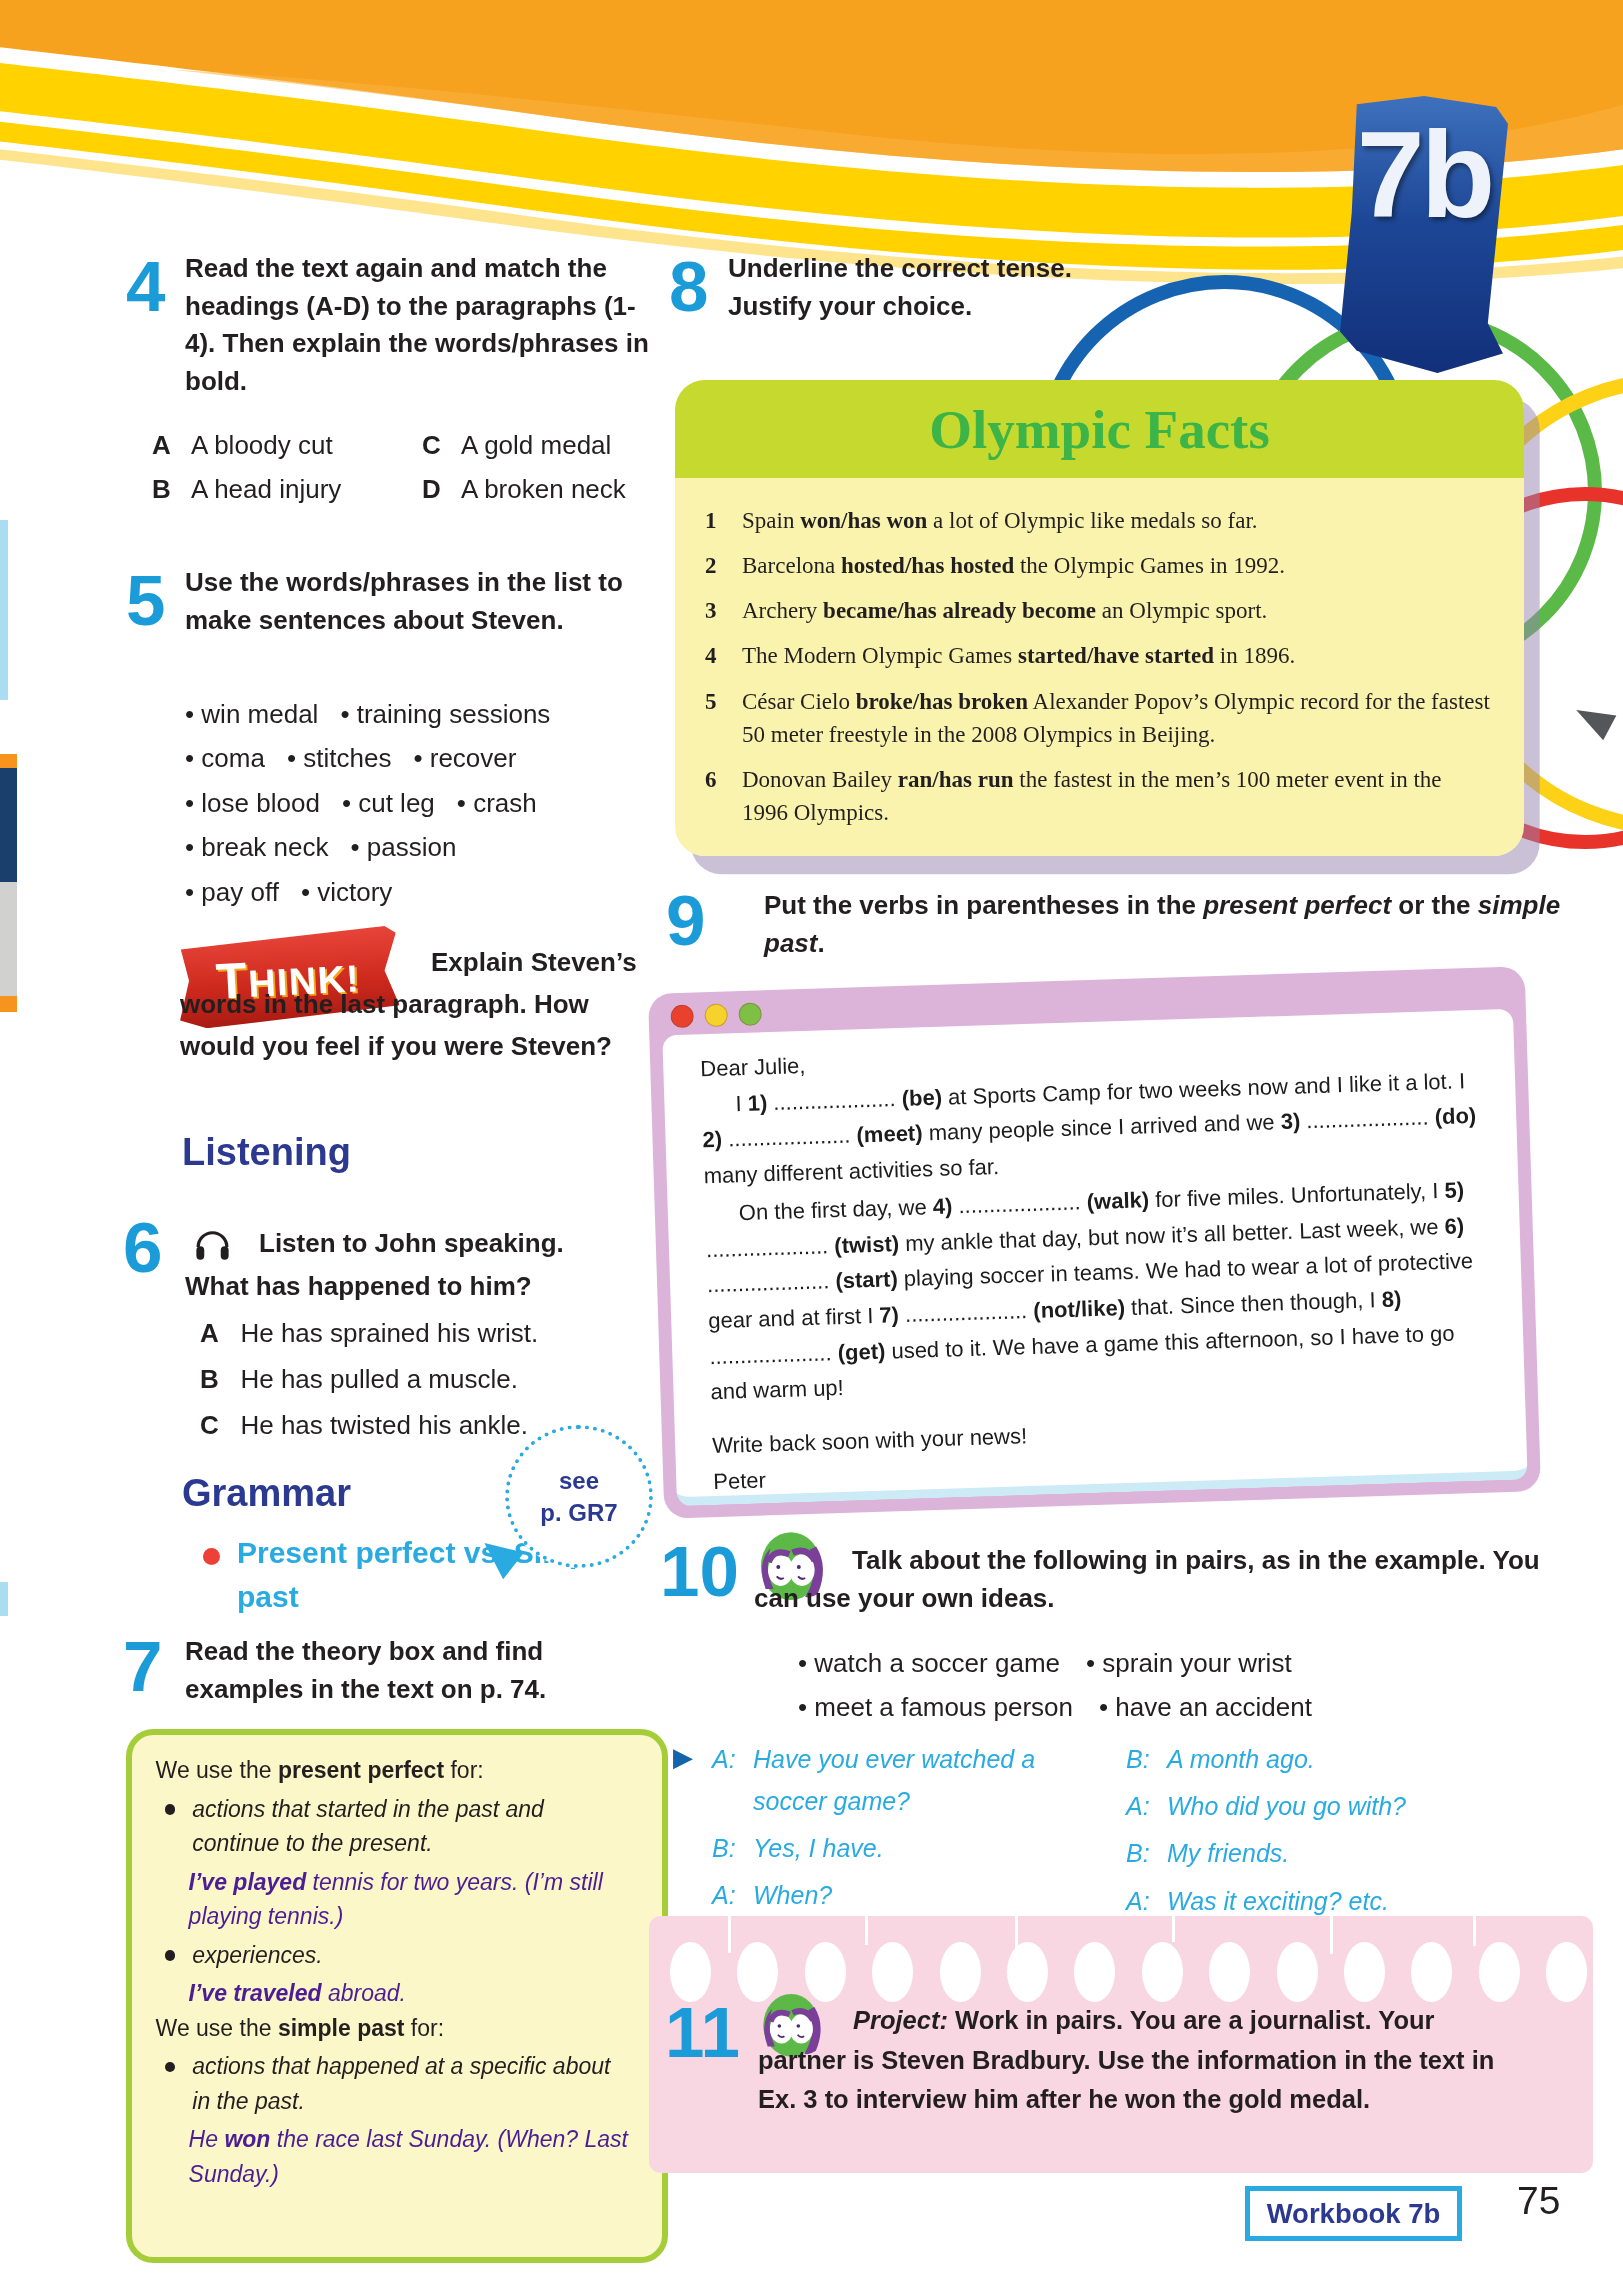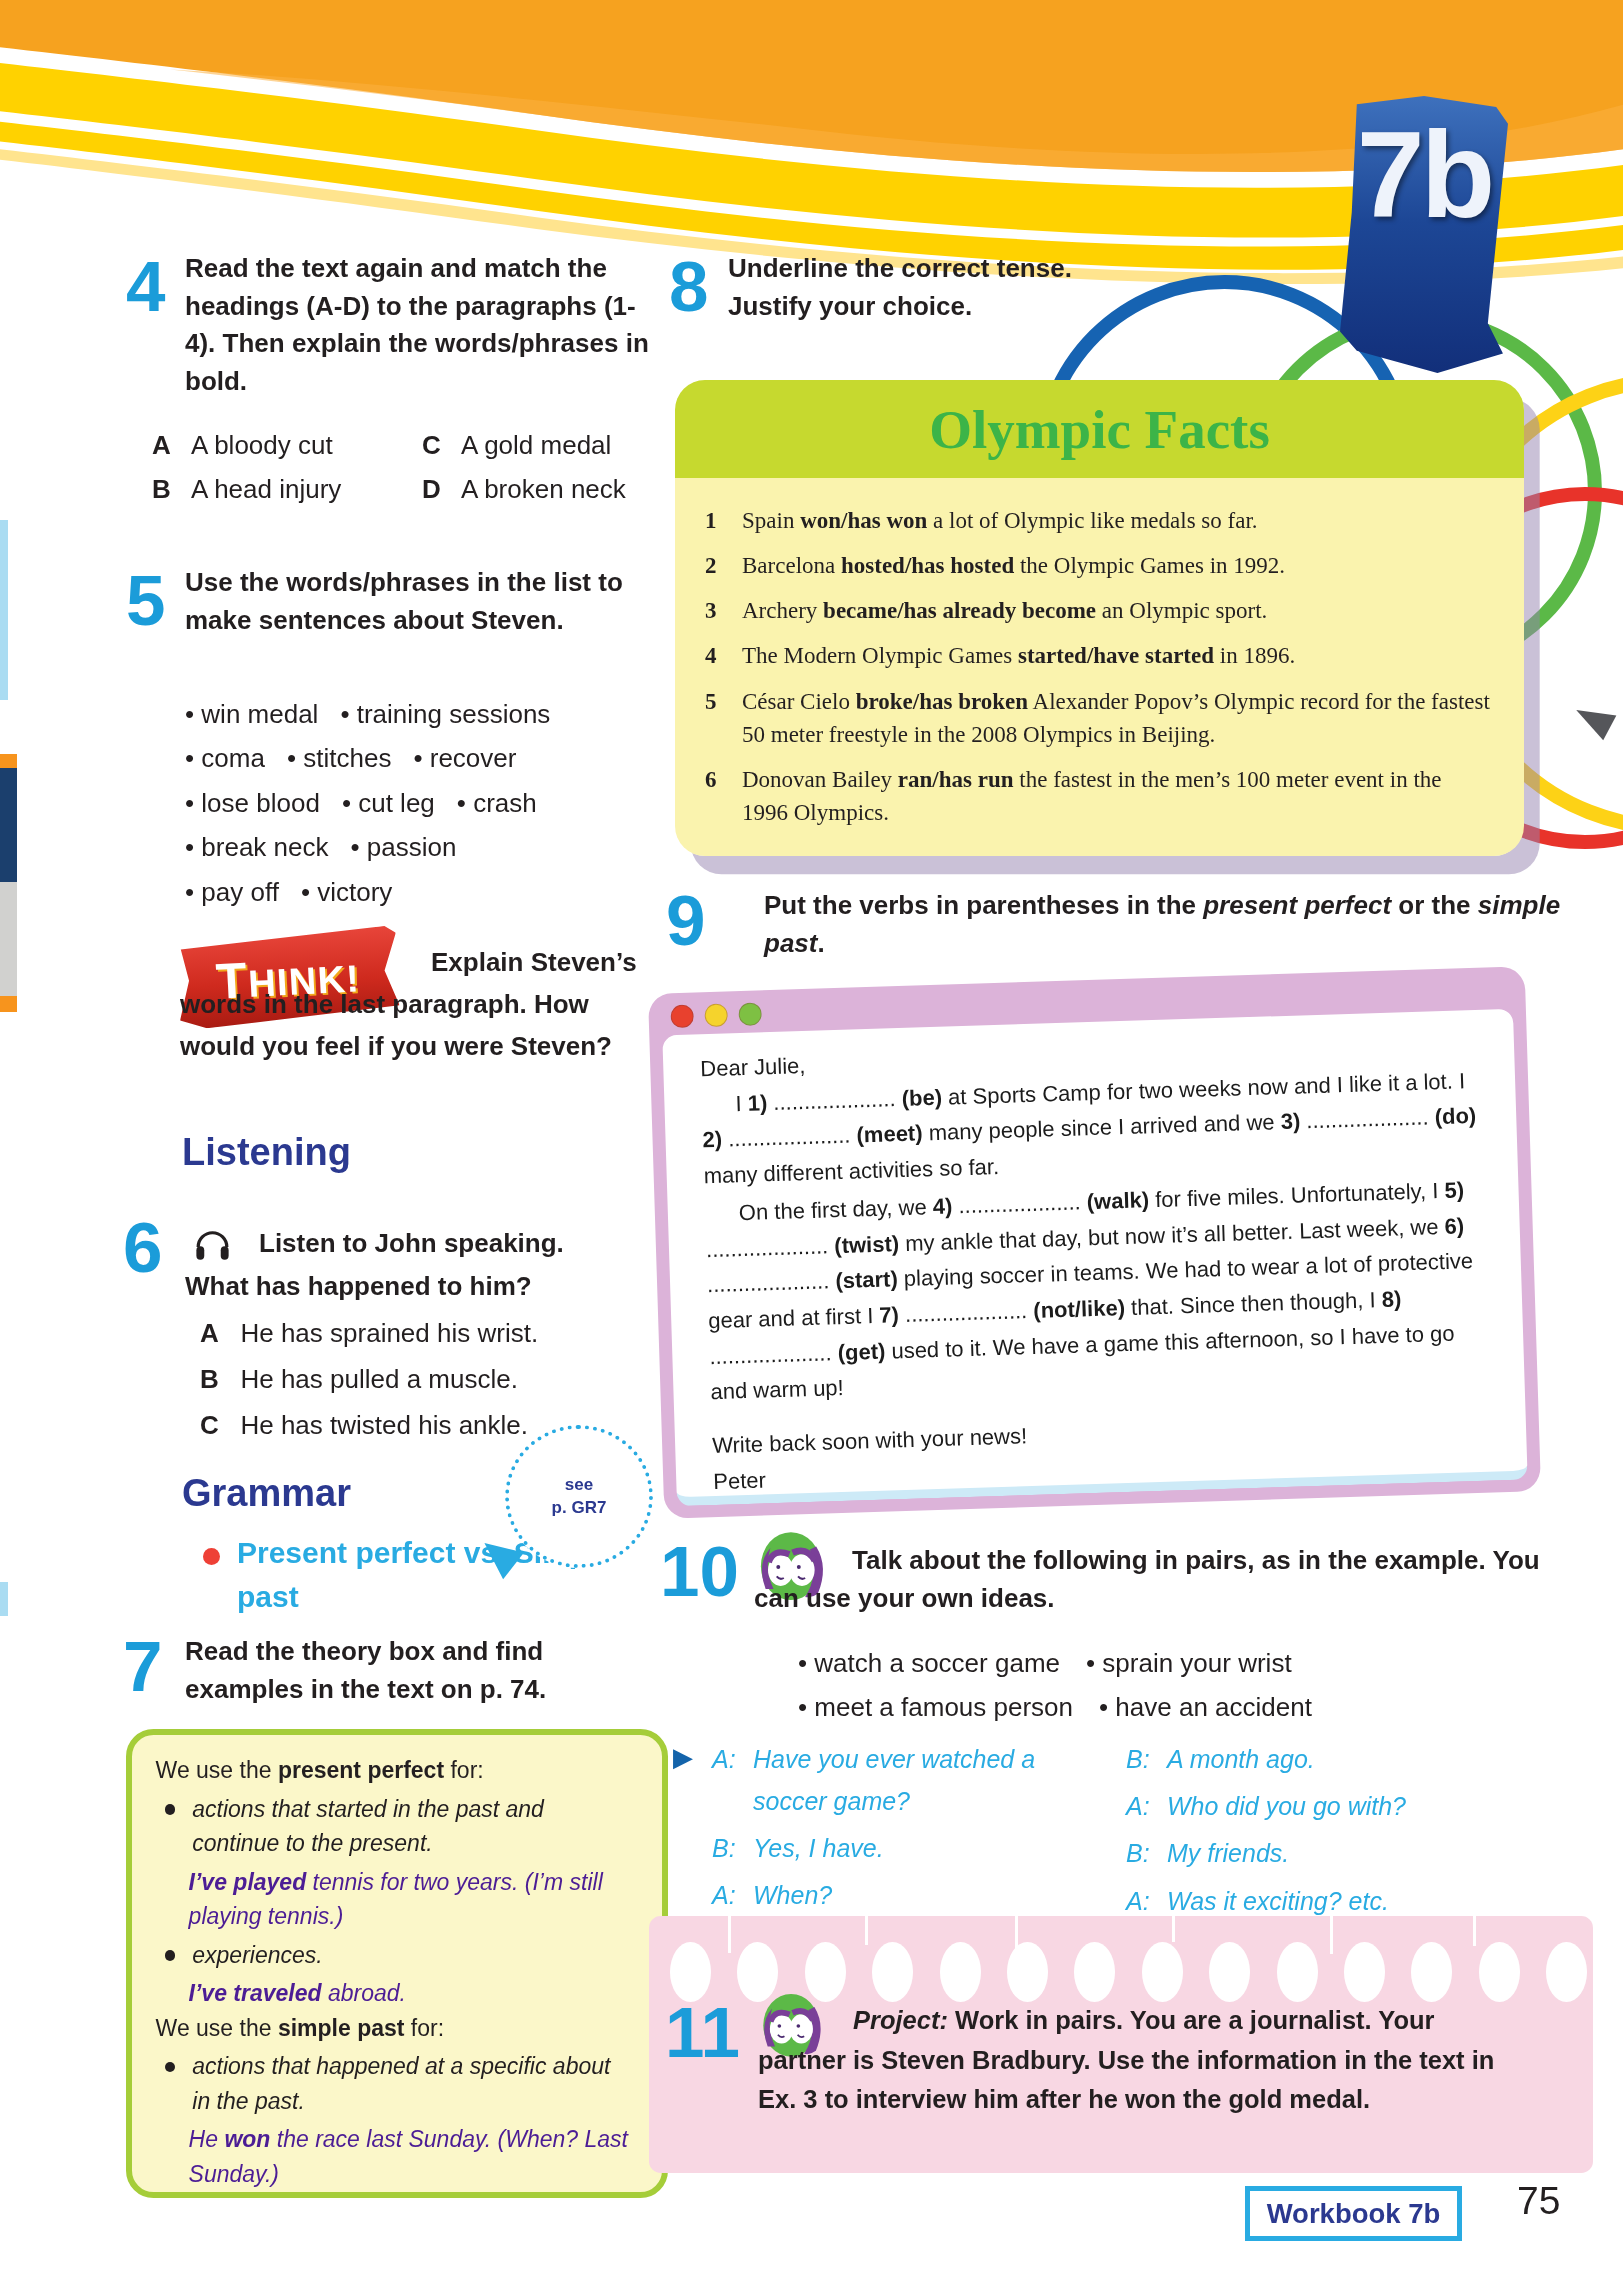--- a/index.html
+++ b/index.html
@@ -23,21 +23,21 @@
   
   .ribbon{position:absolute;left:178px;top:931px;width:220px;height:93px;
           background:linear-gradient(180deg,#e8453a 0%,#cf2a1e 55%,#a91b12 100%);
           transform:rotate(-3deg);
           clip-path:polygon(2% 14%, 95% 0, 100% 8%, 94% 48%, 100% 86%, 12% 100%, 0 90%, 5% 48%);
           display:flex;align-items:center;justify-content:center;}
   .ribbon-text{display:block;color:#fff;font-weight:700;font-size:38px;letter-spacing:1.3px;
           text-shadow:2px 2px 0 #f2a71b;}
   .ribbon-text::first-letter{font-size:1.32em;}
   
-  .theory{position:absolute;left:126px;top:1729px;width:542px;height:469px;background:#fbf7c9;
+  .theory{position:absolute;left:126px;top:1729px;width:542px;height:534px;background:#fbf7c9;
           border:6.5px solid #a5cd39;border-radius:27.5px;box-sizing:border-box;padding:18.3px 23.6px;
           font-size:23px;line-height:1.5;}
   .t-line{margin:0 0 1.3px 0;}
   .t-bullet{display:flex;margin:4px;font-style:italic;}
   .t-bullet .dot{flex:0 0 10.5px;width:10.5px;height:10.5px;border-radius:50%;background:#231f20;margin:12.4px 17px 0 5.2px;}
   .t-ex{padding-left:33px;}
   
   .factsbox{position:absolute;left:675px;top:380px;width:849px;z-index:2;border-radius:31px;
             box-shadow:15.7px 18.3px 0 rgba(150,132,176,0.5);}
   .factshead{height:98px;background:#c6d92f;border-radius:30px 30px 0 0;display:flex;align-items:center;justify-content:center;}
@@ -76,21 +76,21 @@
   
   .badge{position:absolute;left:1340px;top:96px;width:168px;height:277px;z-index:5;
          background:linear-gradient(180deg,#3e71bd 0%,#1d4796 45%,#122f7a 100%);
          clip-path:polygon(10% 3%, 50% 0%, 93% 4%, 100% 10%, 88% 82%, 97% 93%, 58% 100%, 10% 92%, 0% 85%, 7% 42%);
          display:flex;align-items:flex-start;justify-content:center;}
   .badge-text{margin-top:18.3px;font-size:122px;font-weight:700;color:#eef3fb;line-height:1;
          letter-spacing:-3.9px;text-shadow:2.6px 3.3px 5.2px rgba(0,0,0,.45);}
   
   .seec{position:absolute;left:505px;top:1425px;width:140px;height:135px;border:4.6px dotted #29abe2;
         border-radius:50%;display:flex;flex-direction:column;align-items:center;justify-content:center;
-        font-size:17px;font-weight:700;color:#2b3990;line-height:1.3;z-index:2;background:#fff;}
+        font-size:24px;font-weight:700;color:#2b3990;line-height:1.3;z-index:2;background:#fff;}
   .seearrow{position:absolute;left:482px;top:1536px;width:0;height:0;z-index:3;
         border-left:17px solid transparent;border-right:17px solid transparent;
         border-top:37px solid #29abe2;transform:rotate(128deg);}
   .reddot{position:absolute;left:203px;top:1548px;width:17px;height:17px;border-radius:50%;background:#ee4036;}
   .topic{position:absolute;left:237px;top:1531px;width:393px;font-size:30px;font-weight:700;color:#29abe2;line-height:1.45;}
   
   .tab{position:absolute;left:0;}
   .cursor-arrow{position:absolute;left:1574px;top:705px;width:0;height:0;z-index:3;
         border-top:14.4px solid transparent;border-bottom:14.4px solid transparent;border-right:38px solid #55565a;
         transform:rotate(28deg);}

